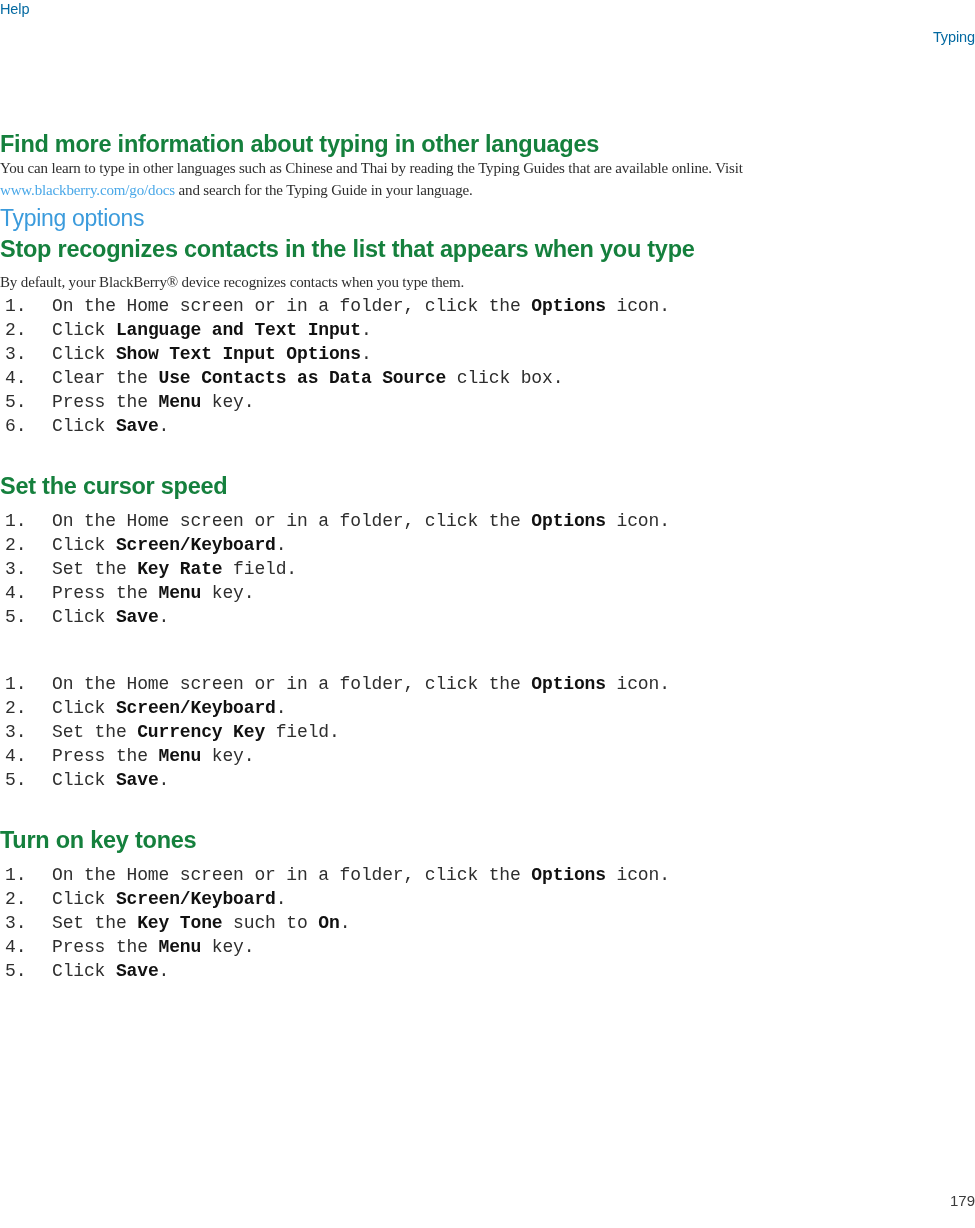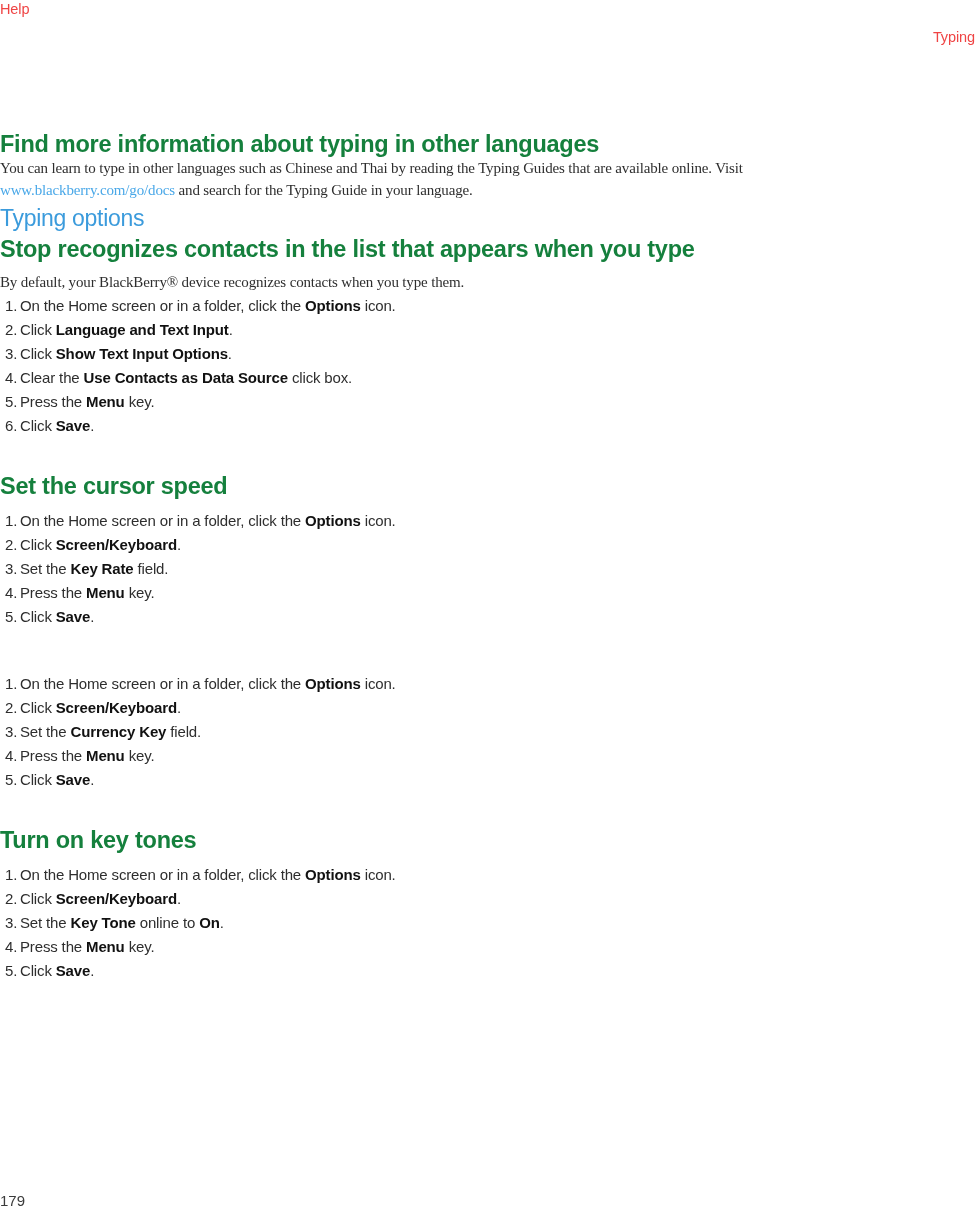--- a/index.html
+++ b/index.html
@@ -31,21 +31,21 @@
     right: 0px;
     height: 22px;
     display: flex;
     justify-content: space-between;
     align-items: flex-start;
   }
   .running-header .rh-left,
   .running-header .rh-right {
     font-size: 14.5px;
     line-height: 18px;
-    color: #ef4444;
+    color: #0369a1;
     font-family: "Liberation Sans", "DejaVu Sans", sans-serif;
     letter-spacing: -0.1px;
   }
   .running-header .rh-right {
     text-align: right;
     margin-top: 28px;
   }
 
   
   .content {
@@ -97,26 +97,26 @@
   }
 
   ol.steps {
     margin: 0;
     padding: 0;
     list-style: none;
     counter-reset: stepnum;
   }
   ol.steps > li {
     position: relative;
-    padding-left: 20px;
-    font-size: 15px;
+    padding-left: 52px;
+    font-size: 18px;
     line-height: 24px;
     color: #2e2e2e;
     letter-spacing: -0.15px;
-    font-family: Liberation Sans, sans-serif;
+    font-family: Liberation Mono, monospace;
     font-stretch: condensed;
     counter-increment: stepnum;
   }
   ol.steps > li::before {
     content: counter(stepnum) ".";
     position: absolute;
     left: 5px;
     top: 0;
     width: 26px;
     text-align: left;
@@ -136,21 +136,21 @@
   .blk-topic { margin-bottom: 0px; }
   .topic-gap { height: 34px; }
   .topic-head-gap { height: 9px; }
 
   
   .page-number {
     position: absolute;
     left: 0;
     right: 0px;
     bottom: 18px;
-    text-align: left;
+    text-align: right;
     font-size: 15px;
     line-height: 18px;
     color: #3b3b3b;
     font-family: "Liberation Sans", "DejaVu Sans", sans-serif;
   }
 </style>
 </head>
 <body>
 
 <div class="page">
@@ -206,21 +206,21 @@
             <li><span>Click </span><b>Save</b><span>.</span></li>
           </ol>
         </div>
         <div class="topic-gap"></div>
         <div class="blk-topic">
           <h2 class="topic-title">Turn on key tones</h2>
           <div class="topic-head-gap"></div>
           <ol class="steps">
             <li><span>On the Home screen or in a folder, click the </span><b>Options</b><span> icon.</span></li>
             <li><span>Click </span><b>Screen/Keyboard</b><span>.</span></li>
-            <li><span>Set the </span><b>Key Tone</b><span> online to </span><b>On</b><span>.</span></li>
+            <li><span>Set the </span><b>Key Tone</b><span> such to </span><b>On</b><span>.</span></li>
             <li><span>Press the </span><b>Menu</b><span> key.</span></li>
             <li><span>Click </span><b>Save</b><span>.</span></li>
           </ol>
         </div>
       </div>
 
   </div>
 
   <div class="page-number">179</div>
 

